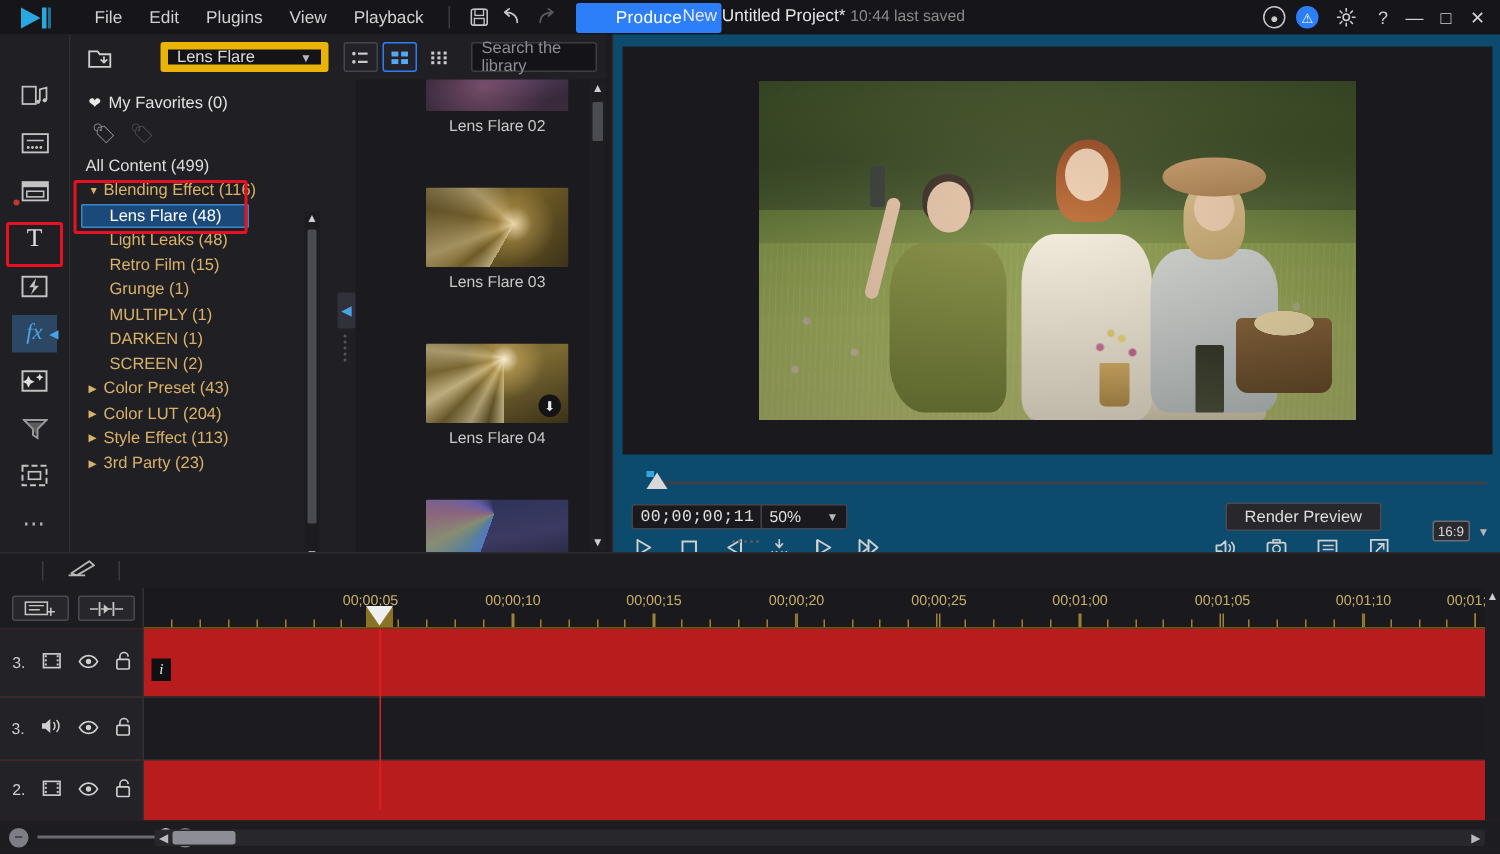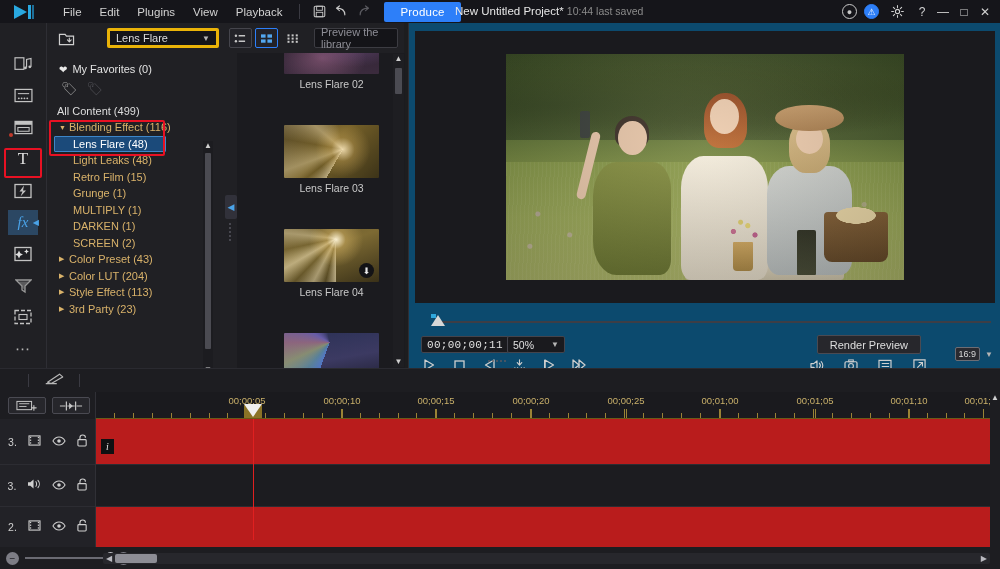--- a/index.html
+++ b/index.html
@@ -36,21 +36,21 @@
     padding: 3px 9px; color: #d2d2d2; font-size: 11.5px; cursor: default;
   }
   .tb-sep { width: 1px; height: 15px; background: #3a3a42; margin: 0 8px; }
   .tb-icon {
     width: 22px; height: 18px; display: flex; align-items: center;
     justify-content: center; color: #b9b9b9; font-size: 13px; cursor: default;
   }
   .tb-icon.dim { color: #5a5a60; }
   .produce-btn {
     margin-left: 10px; background: #2d7ff9; color: #fff;
-    font-size: 11.5px; padding: 4px 16px; border-radius: 2px;
+    font-size: 11.5px; padding: 4px 26px; border-radius: 2px;
     cursor: default; letter-spacing: .2px;
   }
   .proj-title {
     position: absolute; left: 455px; top: 5px;
     font-size: 11.5px; color: #e6e6e6; white-space: nowrap;
   }
   .proj-title .saved { color: #8b8b8b; font-size: 10.5px; }
   .win-right {
     position: absolute; right: 8px; top: 0; height: 23px;
     display: flex; align-items: center; gap: 7px;
@@ -92,21 +92,21 @@
   }
   .lib-toolbar {
     height: 30px; display: flex; align-items: center; padding: 0 6px; gap: 6px;
     background: #202024;
   }
   .imp-btn {
     width: 26px; height: 21px; display: flex; align-items: center;
     justify-content: center; cursor: default;
   }
   .lib-select {
-    width: 112px; height: 20px; background: #141418; border: 3px solid #eab308;
+    width: 112px; height: 20px; background: #141418; border: 5px solid #eab308;
     border-radius: 2px; display: flex; align-items: center;
     padding: 0 6px; font-size: 11px; color: #dcdcdc; justify-content: space-between;
     cursor: default; margin-left: 22px;
   }
   .chev { font-size: 8px; color: #b5b5b5; }
   .viewmodes { display: flex; gap: 3px; margin-left: 4px; }
   .vm {
     width: 23px; height: 20px; border: 1px solid #45454c; border-radius: 2px;
     background: #222228; display: flex; align-items: center; justify-content: center;
     cursor: default;
@@ -637,21 +637,21 @@
               <rect x="5.5" y="5" width="2.2" height="2.2"></rect>
               <rect x="10" y="5" width="2.2" height="2.2"></rect>
               <rect x="1" y="8.5" width="2.2" height="2.2"></rect>
               <rect x="5.5" y="8.5" width="2.2" height="2.2"></rect>
               <rect x="10" y="8.5" width="2.2" height="2.2"></rect>
             </g>
           </svg>
       </div>
     </div>
     <div class="search-box">
-      <span>Preview the library</span>
+      <span>Search the library</span>
     </div>
   </div>
 
   <div class="tree">
     <div class="tree-row fav">
       <span class="heart">❤</span>
       <span>My Favorites (0)</span>
     </div>
     <div class="tagicons">
       <span class="tagico">🏷</span>

